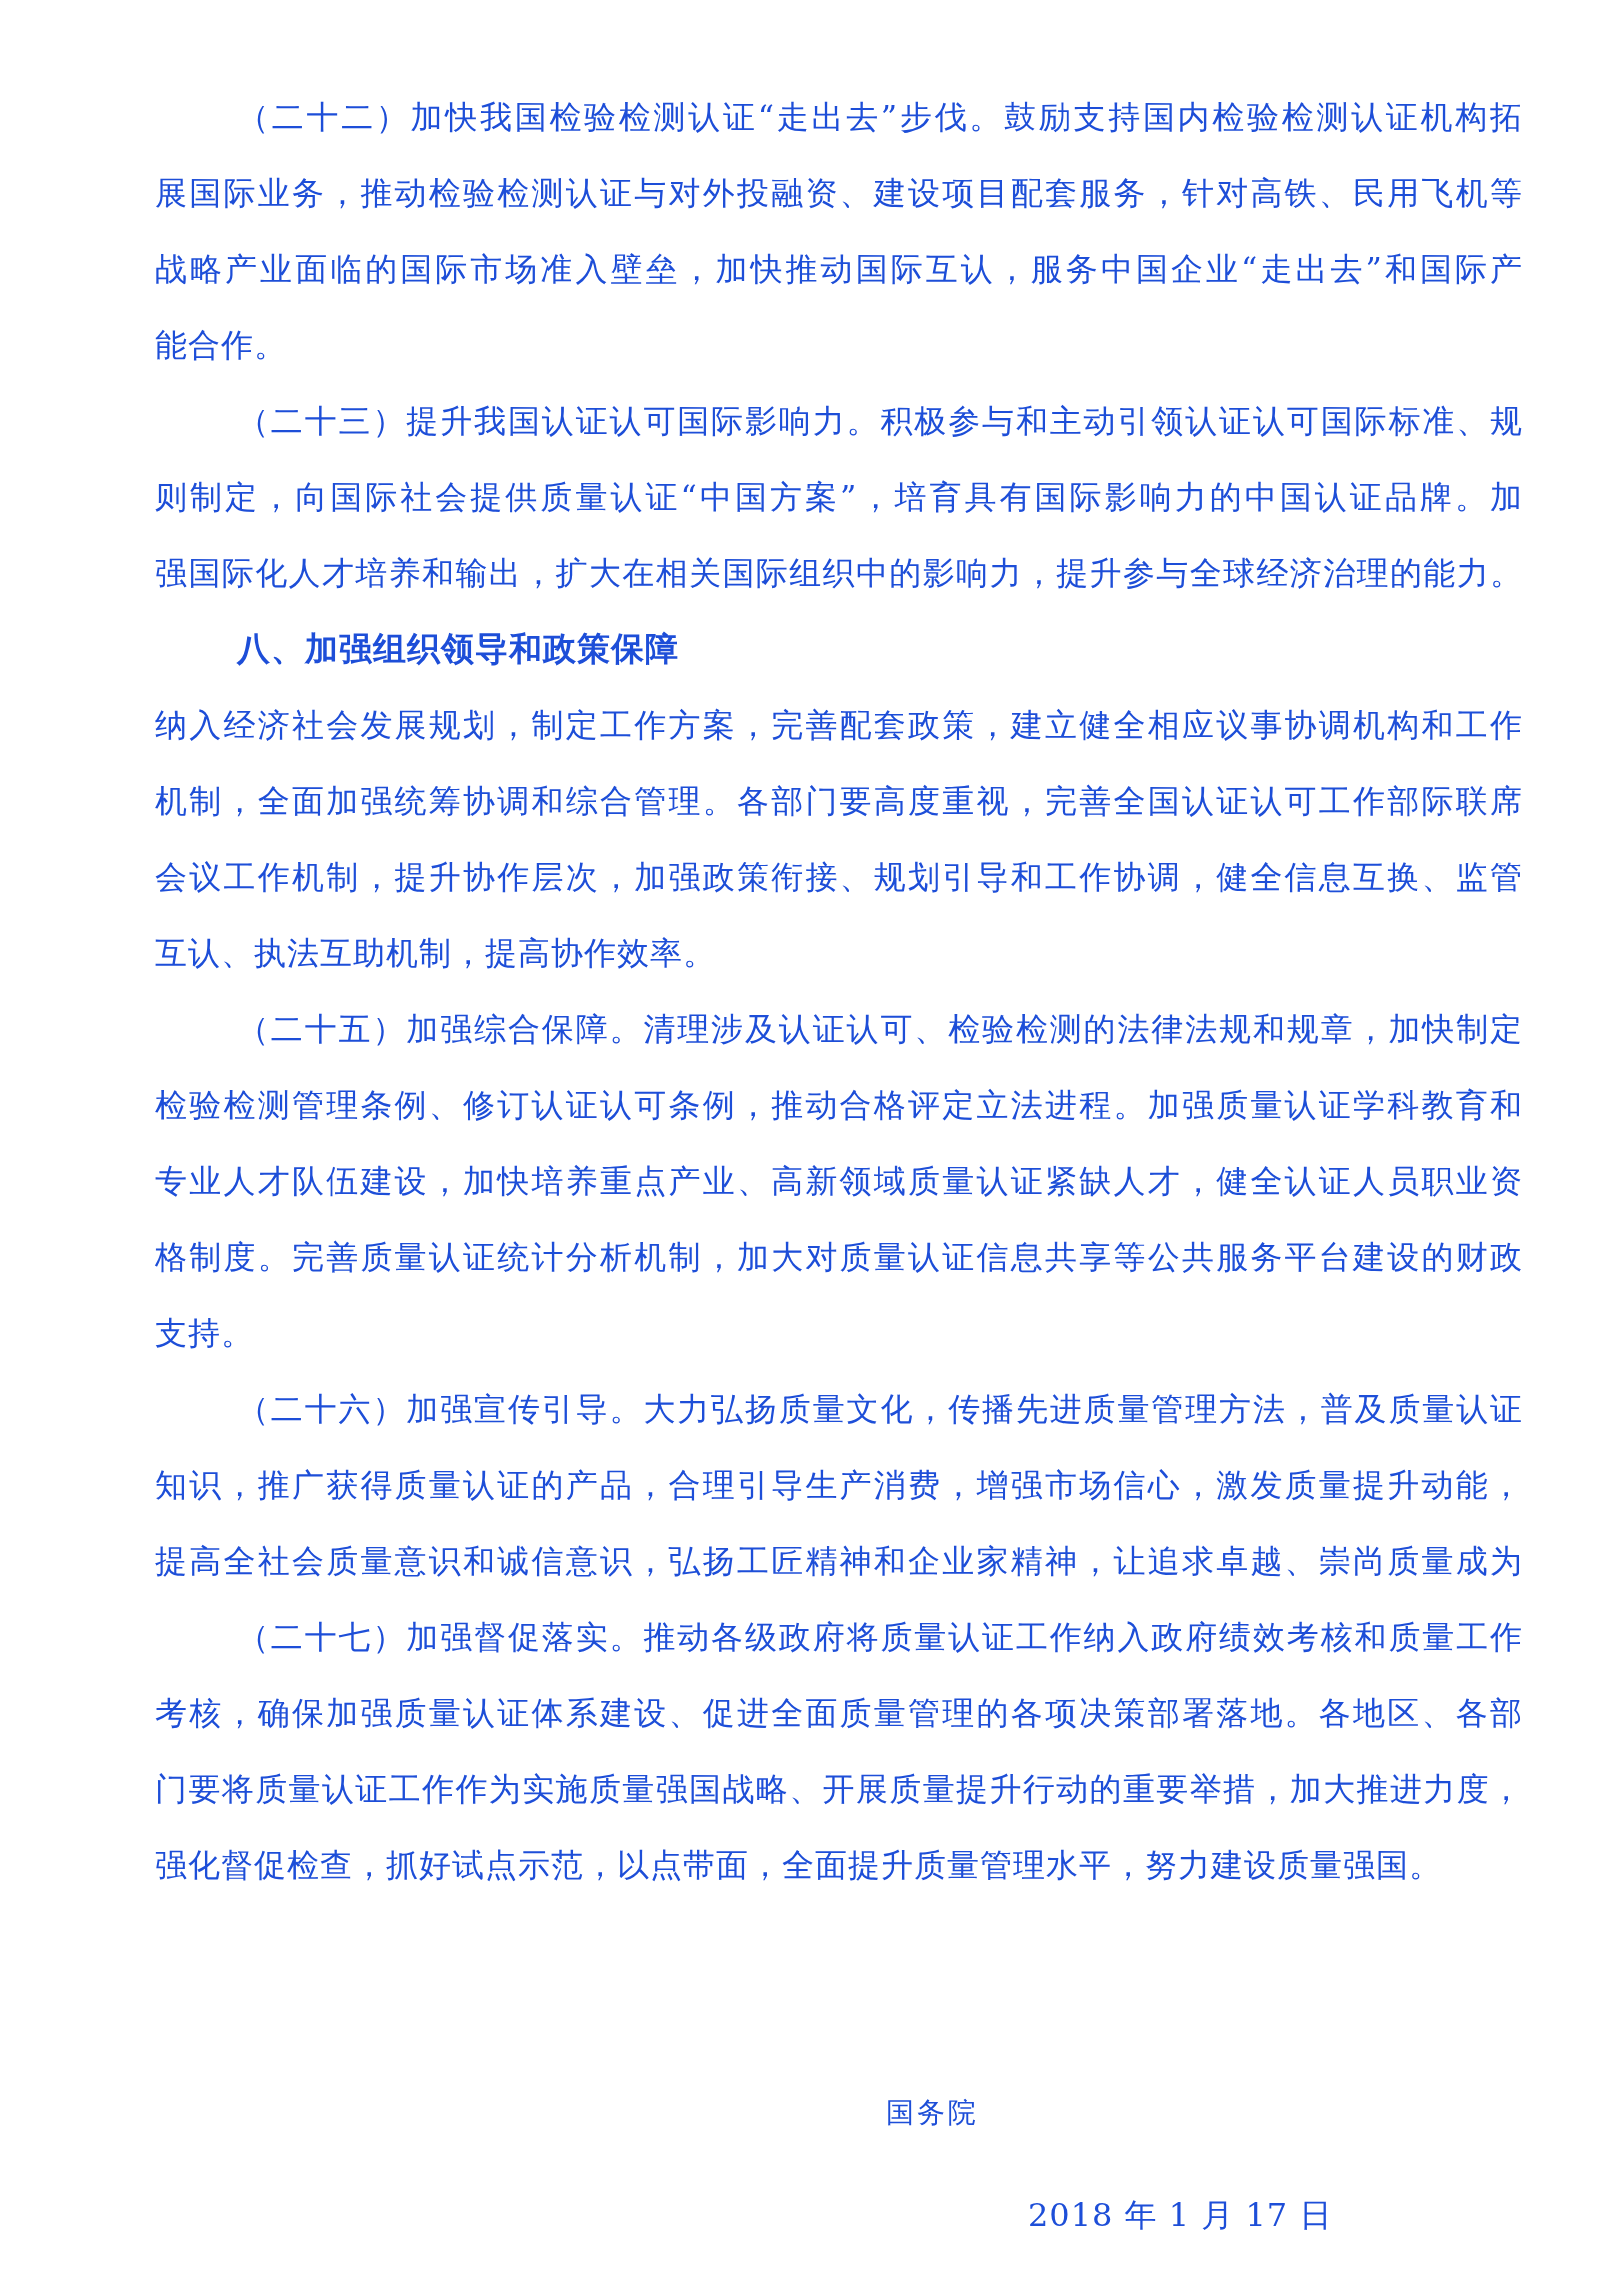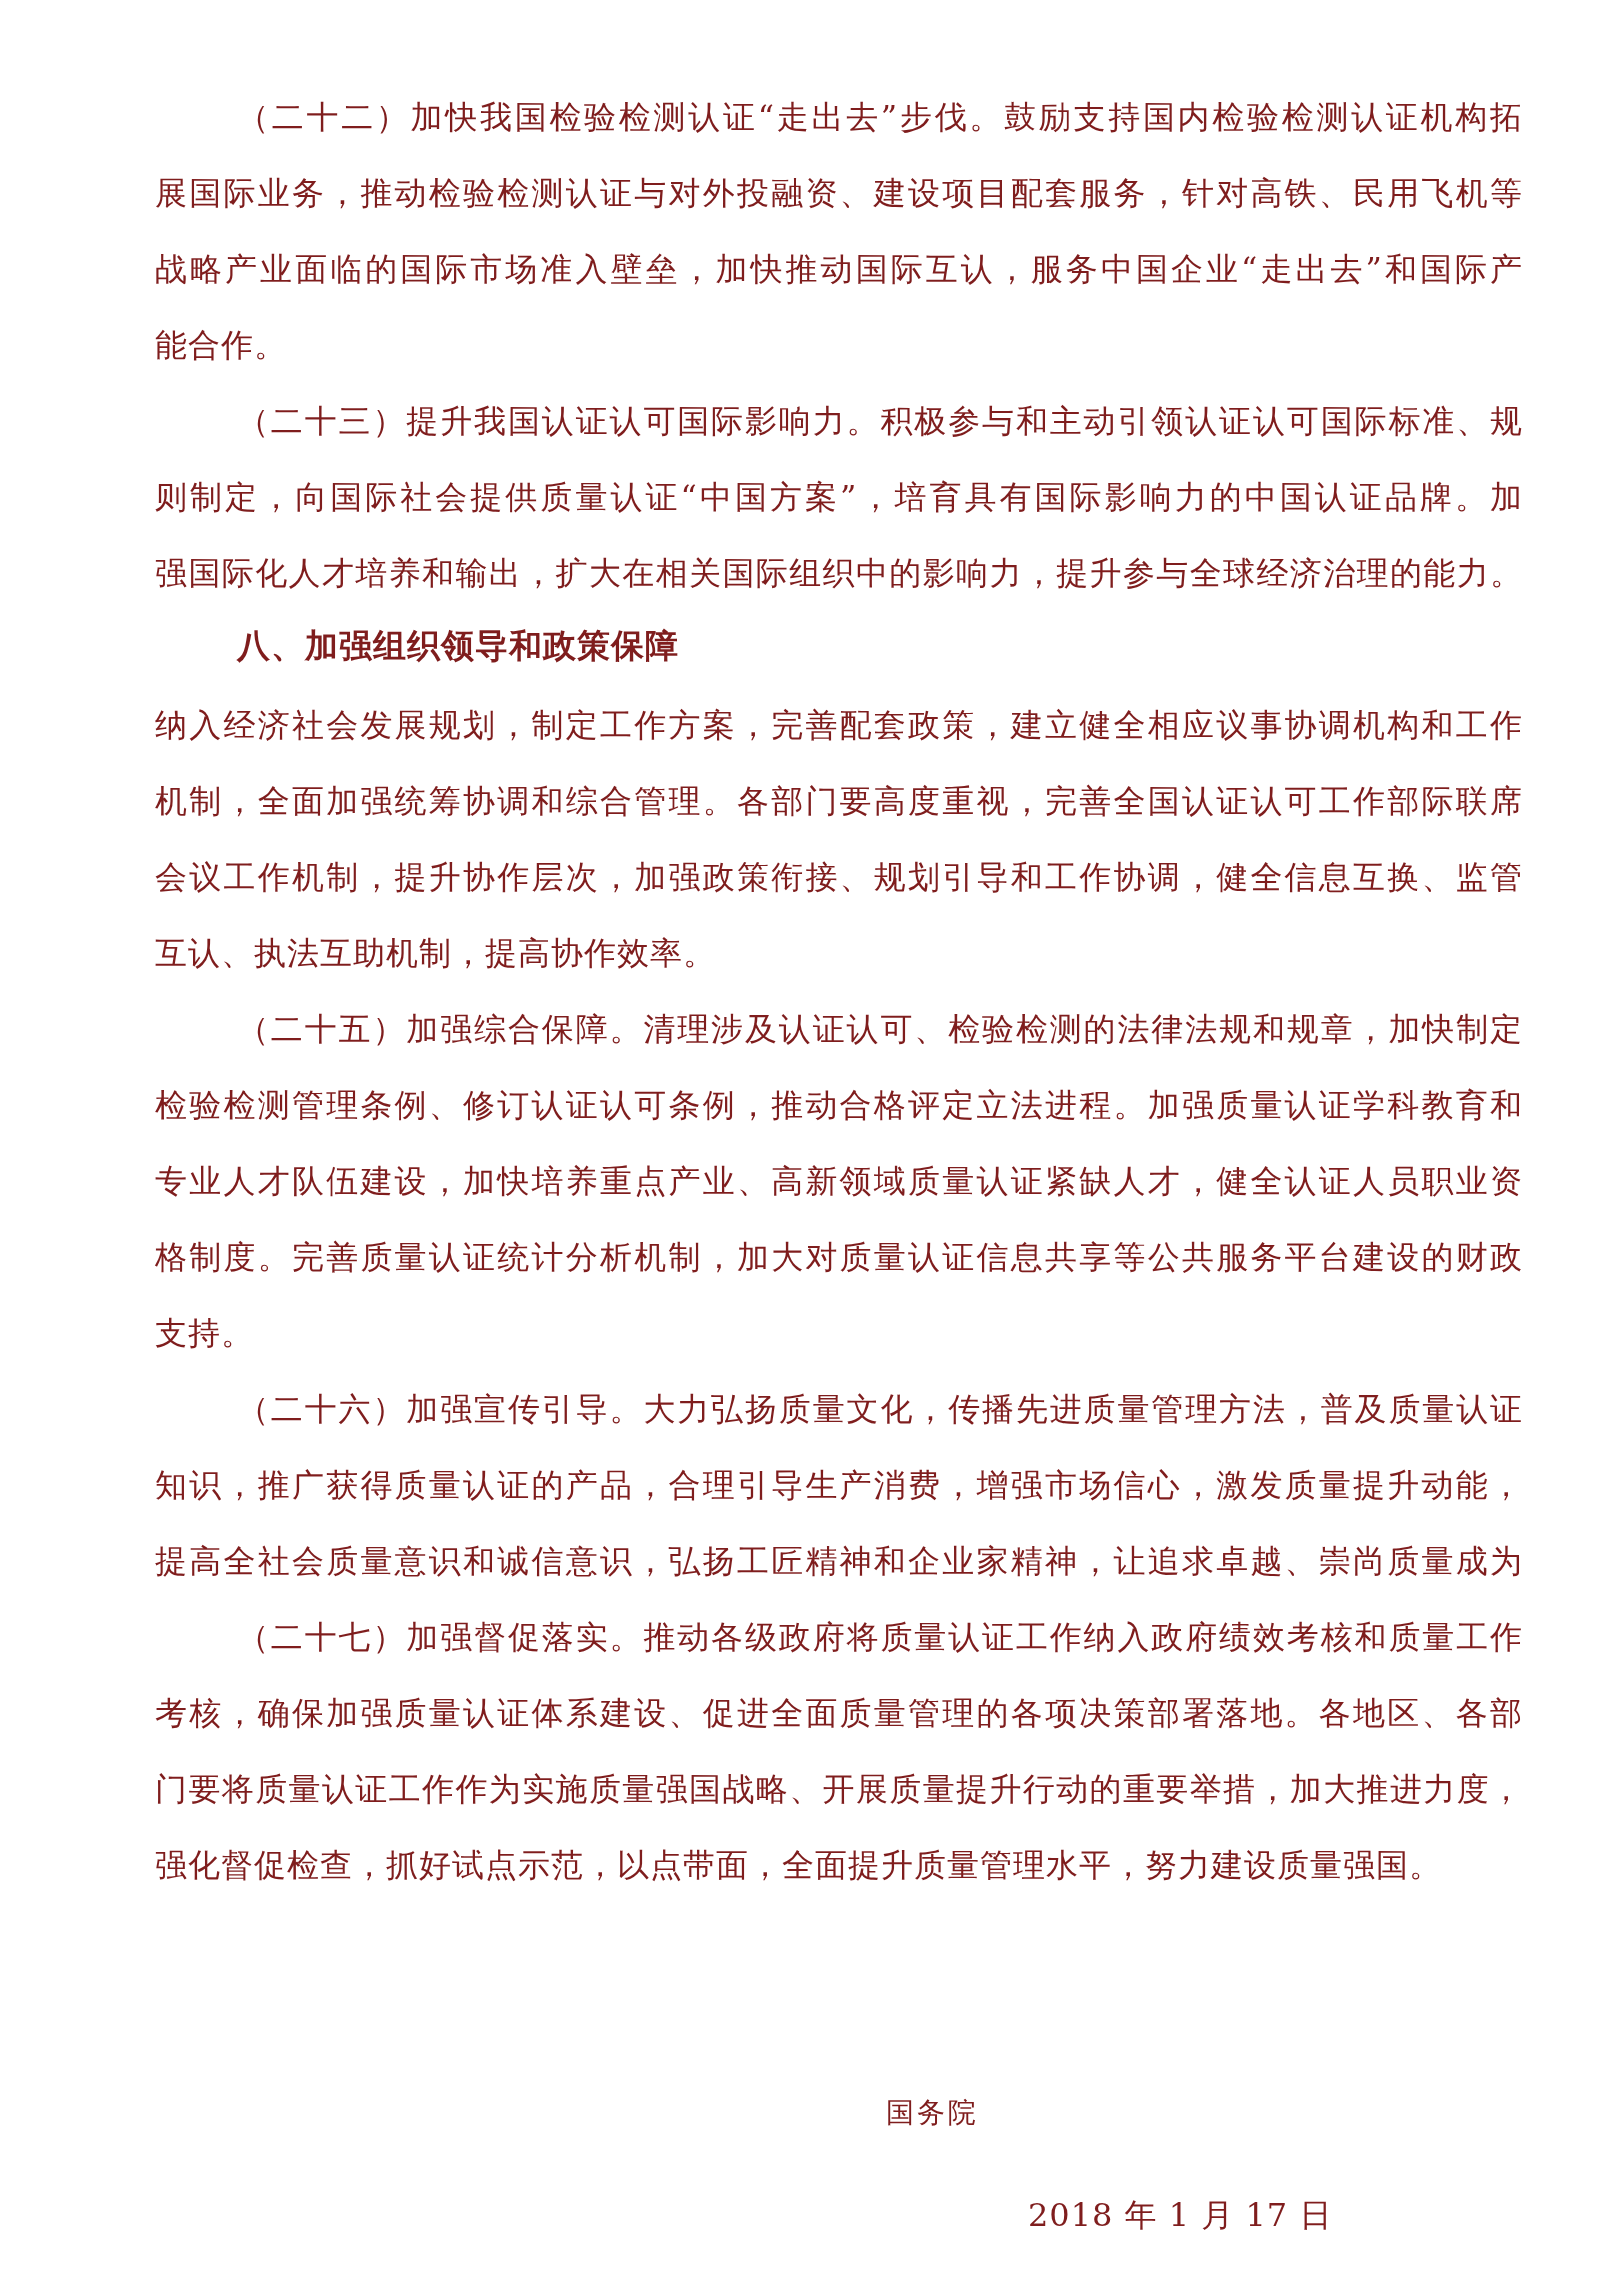--- a/index.html
+++ b/index.html
@@ -1,21 +1,21 @@
 <!DOCTYPE html>
 <html><head>
 <meta charset="utf-8">
 <style>
   html, body { margin: 0; padding: 0; background: #e8e8e8; }
   .page {
     position: relative;
     width: 1621px;
     height: 2293px;
     background: #ffffff;
-    color: #7f1d1d;
+    color: #1d4ed8;
     font-family: "DejaVu Serif", serif;
     overflow: hidden;
     margin: 0 auto;
   }
   .text-column {
     position: absolute;
     left: 155px;
     top: 79px;
     width: 1368px;
   }
@@ -27,21 +27,21 @@
     white-space: normal;
   }
   .line.indent { text-indent: 82px; }
   .line.justify {
     text-align: justify;
     text-align-last: justify;
     word-break: break-all;
   }
   .line.heading {
     font-weight: bold;
-    font-family: Liberation Mono, monospace;
+    font-family: Liberation Sans, sans-serif;
     font-size: 33px;
   }
   .signature-line {
     position: absolute;
     left: 886px;
     top: 2075px;
     font-size: 28px;
     line-height: 76px;
     letter-spacing: 2.9px;
   }

